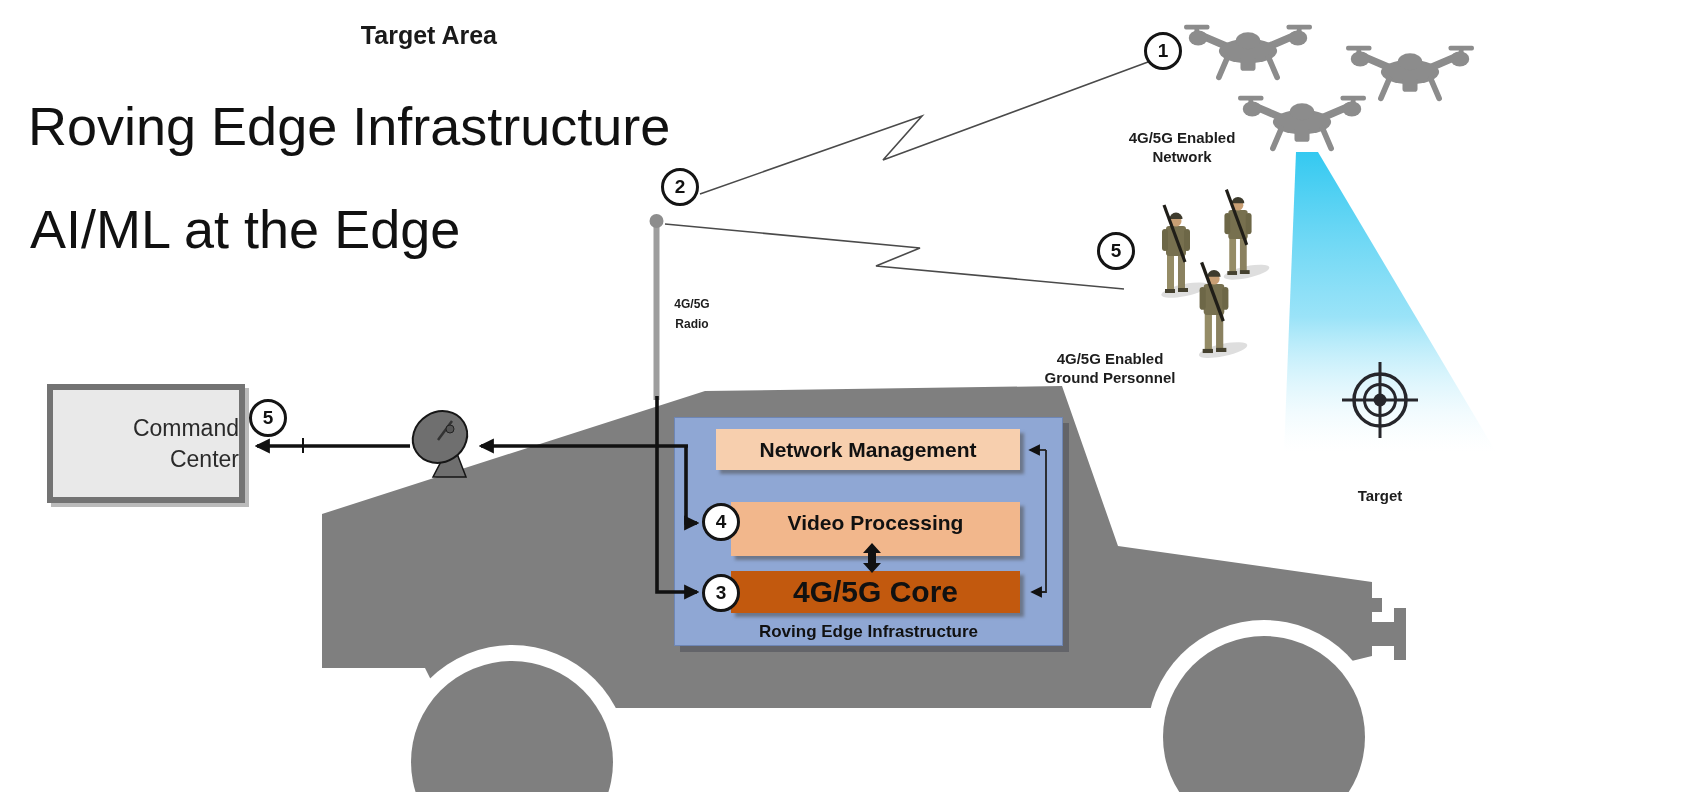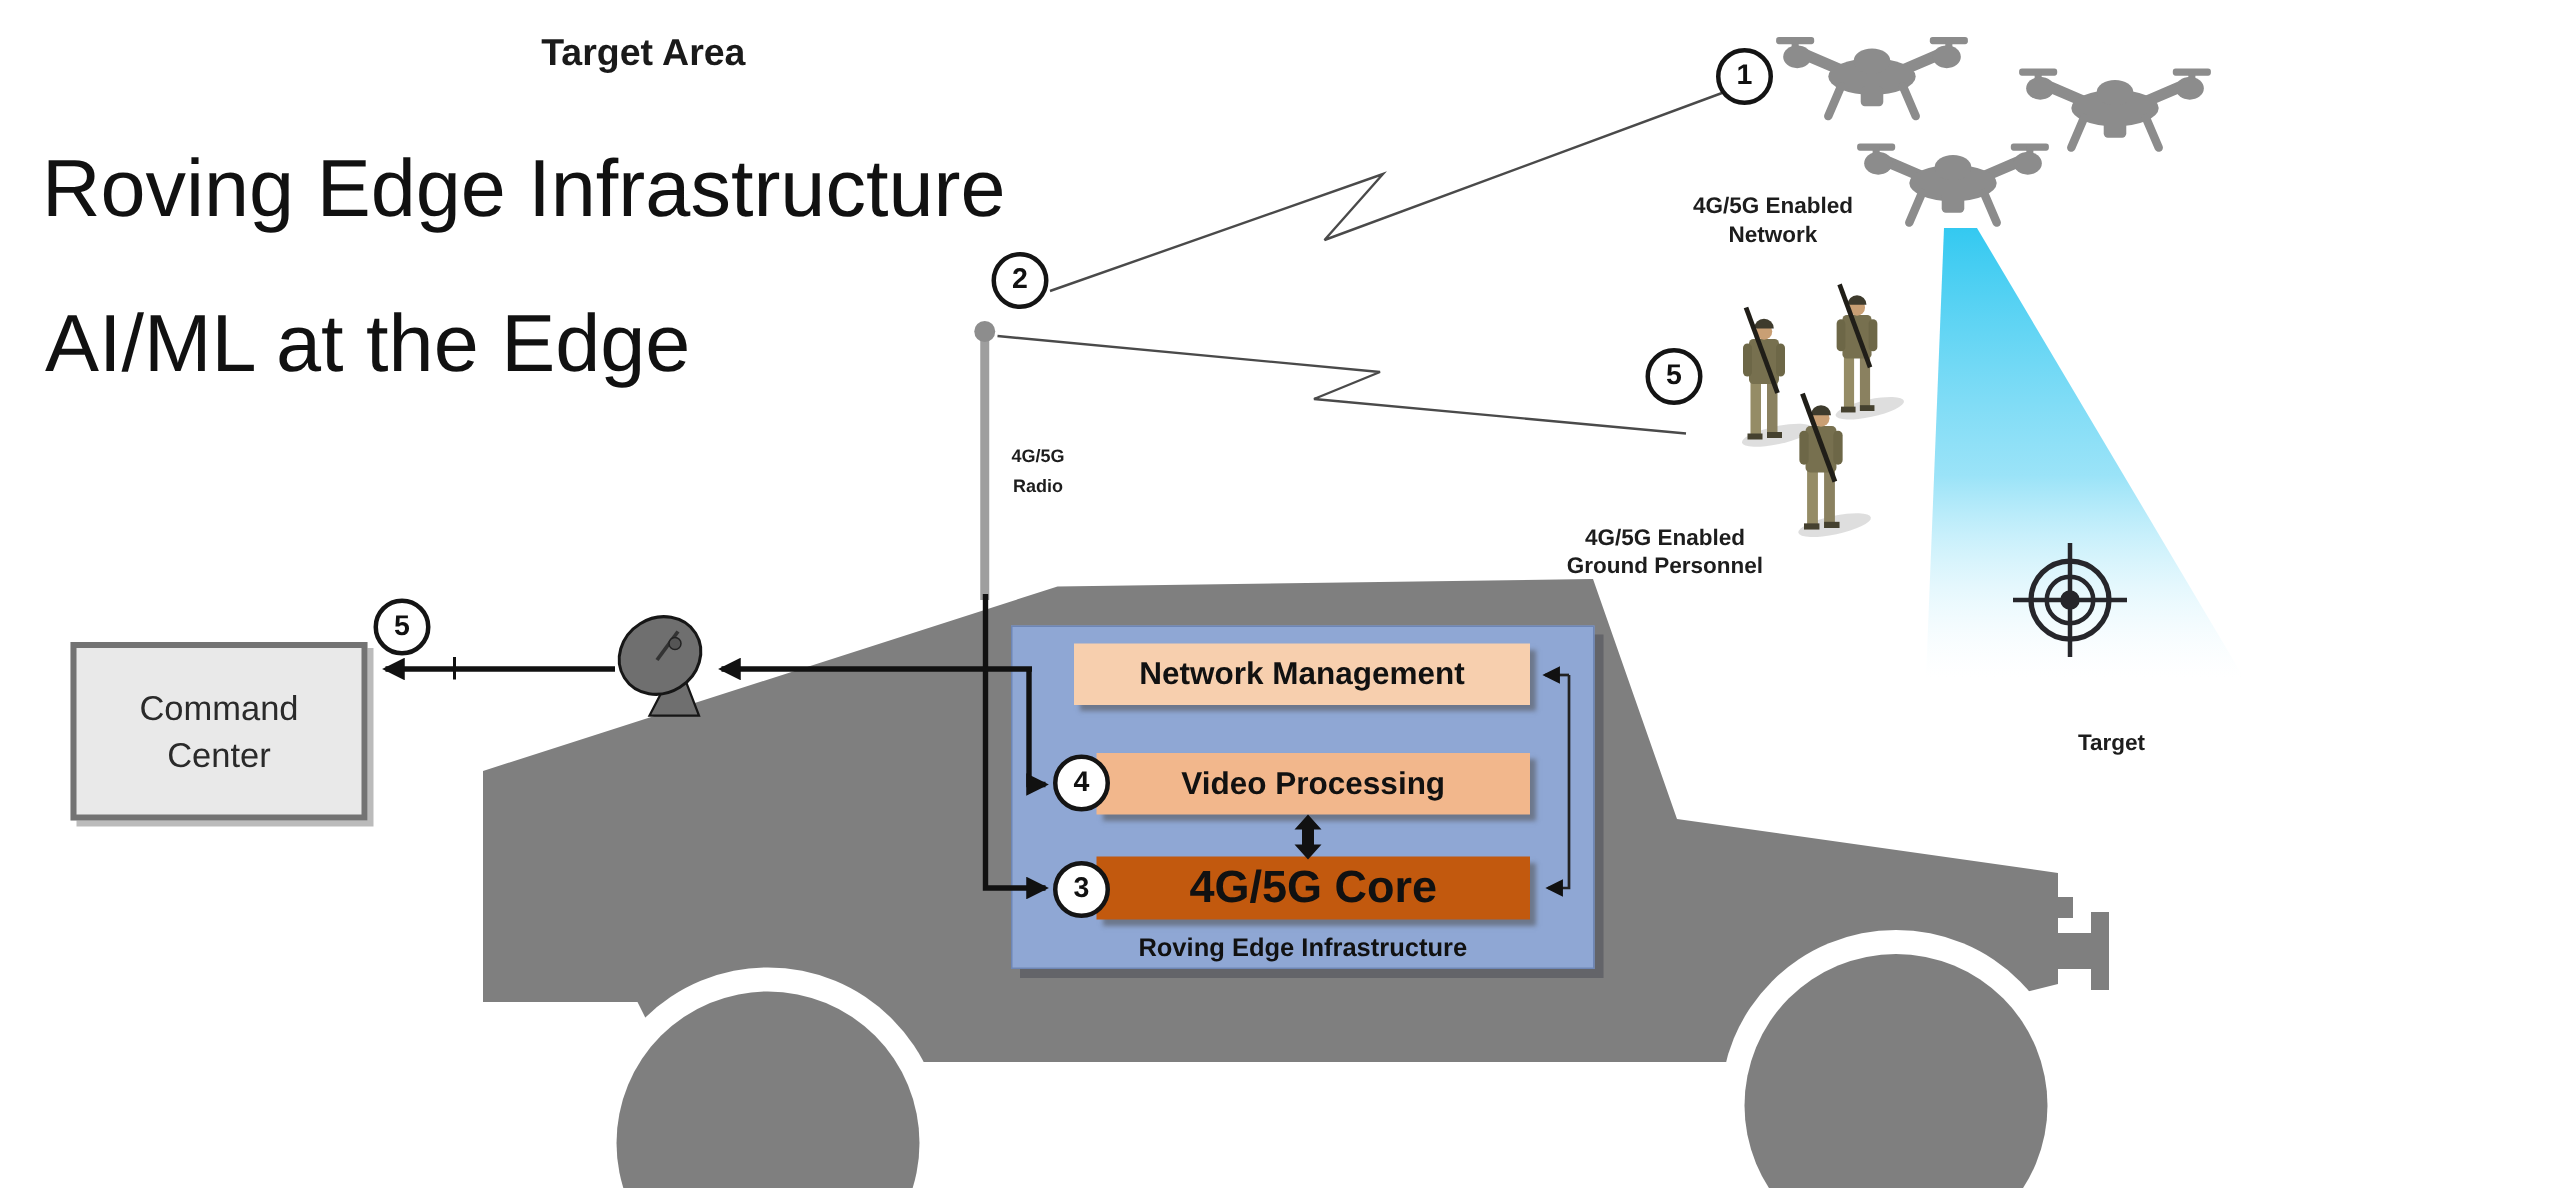--- a/index.html
+++ b/index.html
@@ -10,42 +10,42 @@
   .abs{position:absolute;}
 
   .title-big{font-size:54px;letter-spacing:0px;color:#111;white-space:nowrap;}
   .kicker{font-size:25px;font-weight:bold;color:#1a1a1a;text-align:right;}
 
   .badge{position:absolute;width:38px;height:38px;border:3px solid #141414;border-radius:50%;
          background:#fff;box-sizing:border-box;text-align:center;font-weight:bold;
          font-size:19px;line-height:32px;color:#111;z-index:4;}
 
   .command-box{position:absolute;left:47px;top:384px;width:198px;height:119px;
-         background:#e9e9e9;border:4px solid #737373;box-sizing:border-box;
+         background:#e9e9e9;border:6px solid #737373;box-sizing:border-box;
          box-shadow:4px 4px 0 rgba(120,120,120,.5);z-index:2;
-         display:flex;flex-direction:column;justify-content:center;align-items:center;margin-top:44px;}
+         display:flex;flex-direction:column;justify-content:center;align-items:flex-end;}
   .command-box div{font-size:23px;line-height:31px;color:#2a2a2a;}
 
   .blue-panel{position:absolute;left:674px;top:417px;width:389px;height:229px;
          background:#8fa7d4;border:1px solid #6e86b5;box-sizing:border-box;
          box-shadow:6px 6px 0 rgba(80,82,90,.6);z-index:2;}
   .module{position:absolute;box-sizing:border-box;text-align:center;font-weight:bold;
          color:#111;z-index:3;box-shadow:4px 4px 3px rgba(80,80,80,.55);}
   .mod-nm{left:716px;top:429px;width:304px;height:41px;background:#f7cfae;font-size:21px;line-height:41px;}
-  .mod-vp{left:731px;top:502px;width:289px;height:41px;background:#f2b78c;font-size:21px;line-height:41px;}
+  .mod-vp{left:731px;top:502px;width:289px;height:54px;background:#f2b78c;font-size:21px;line-height:41px;}
   .mod-core{left:731px;top:571px;width:289px;height:42px;background:#c2590e;font-size:30px;line-height:42px;}
   .rei-caption{position:absolute;left:674px;top:622px;width:389px;text-align:center;
          font-weight:bold;font-size:17px;color:#111;z-index:3;}
 
   .small-label{position:absolute;font-weight:bold;font-size:15px;line-height:19px;
          text-align:center;color:#1d1d1d;z-index:2;margin-top:42px;}
   .radio-label{left:652px;top:252px;width:80px;font-size:12px;line-height:20px;}
   .drones-label{left:1104px;top:86px;width:156px;}
   .personnel-label{left:1022px;top:307px;width:176px;}
-  .target-label{left:1330px;top:444px;width:100px;text-align:right;}
+  .target-label{left:1330px;top:444px;width:100px;}
 </style>
 </head>
 <body>
 
 <div class="stage">
 
   <svg class="layer" width="1700" height="792" viewBox="0 0 1700 792">
     <defs>
       <linearGradient id="beamGrad" x1="0" y1="0" x2="0" y2="1">
         <stop offset="0" stop-color="#29c6f0" stop-opacity="0.95"></stop>

